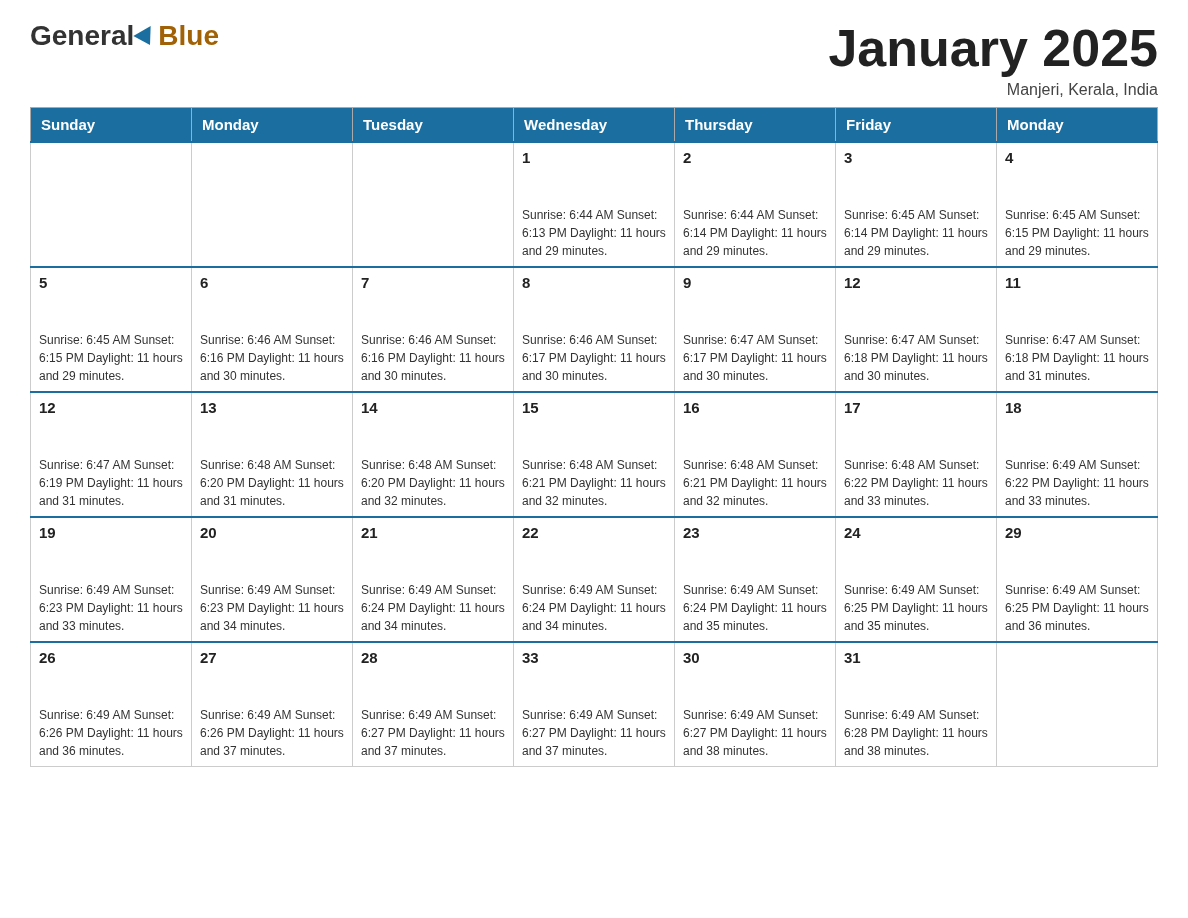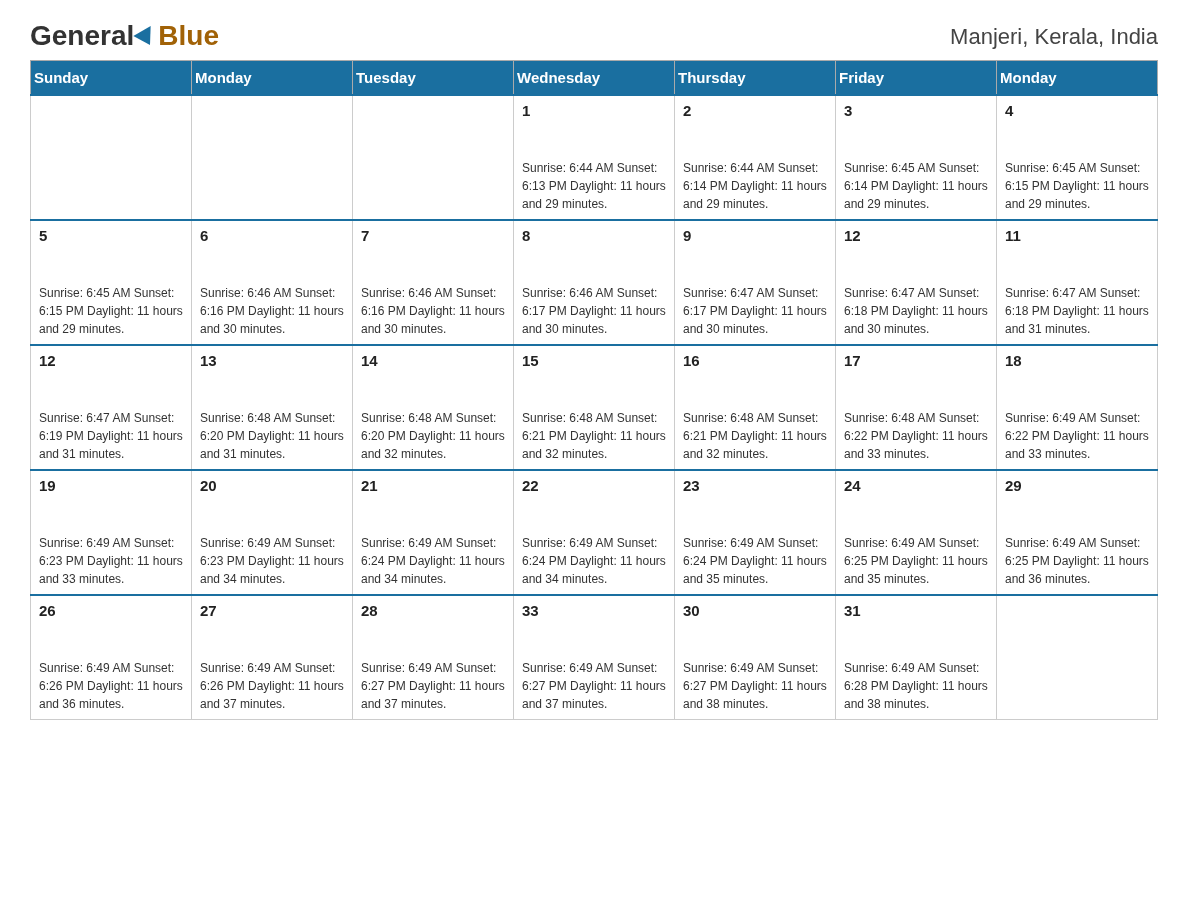--- a/index.html
+++ b/index.html
@@ -49,35 +49,35 @@
     .title-area {
       text-align: right;
     }
     .month-title {
       font-size: 52px;
       font-weight: bold;
       color: #222;
       line-height: 1.1;
     }
     .location {
-      font-size: 22px;
+      font-size: 16px;
       color: #444;
       margin-top: 4px;
     }
     .calendar {
       width: 100%;
       border-collapse: collapse;
       border: 1px solid #aaa;
     }
     .calendar th {
       background-color: #1a6fa0;
       color: #fff;
       font-size: 15px;
       font-weight: bold;
-      padding: 8px 3px;
+      padding: 8px 10px;
       text-align: left;
       border: 1px solid #aaa;
     }
     .calendar td {
       vertical-align: top;
       border: 1px solid #ccc;
       padding: 6px 8px;
       width: 14.28%;
       min-height: 100px;
     }
@@ -105,20 +105,21 @@
 
 <div class="header">
   <div class="logo">
     <div class="logo-text">
       <span class="logo-general">General</span>
       <span class="logo-arrow"></span>
       <span class="logo-blue">Blue</span>
     </div>
   </div>
   <div class="title-area">
+    <div class="month-title">January 2025</div>
     <div class="location">Manjeri, Kerala, India</div>
   </div>
 </div>
 
 <table class="calendar">
   <thead>
     <tr>
       <th>Sunday</th>
       <th>Monday</th>
       <th>Tuesday</th>

